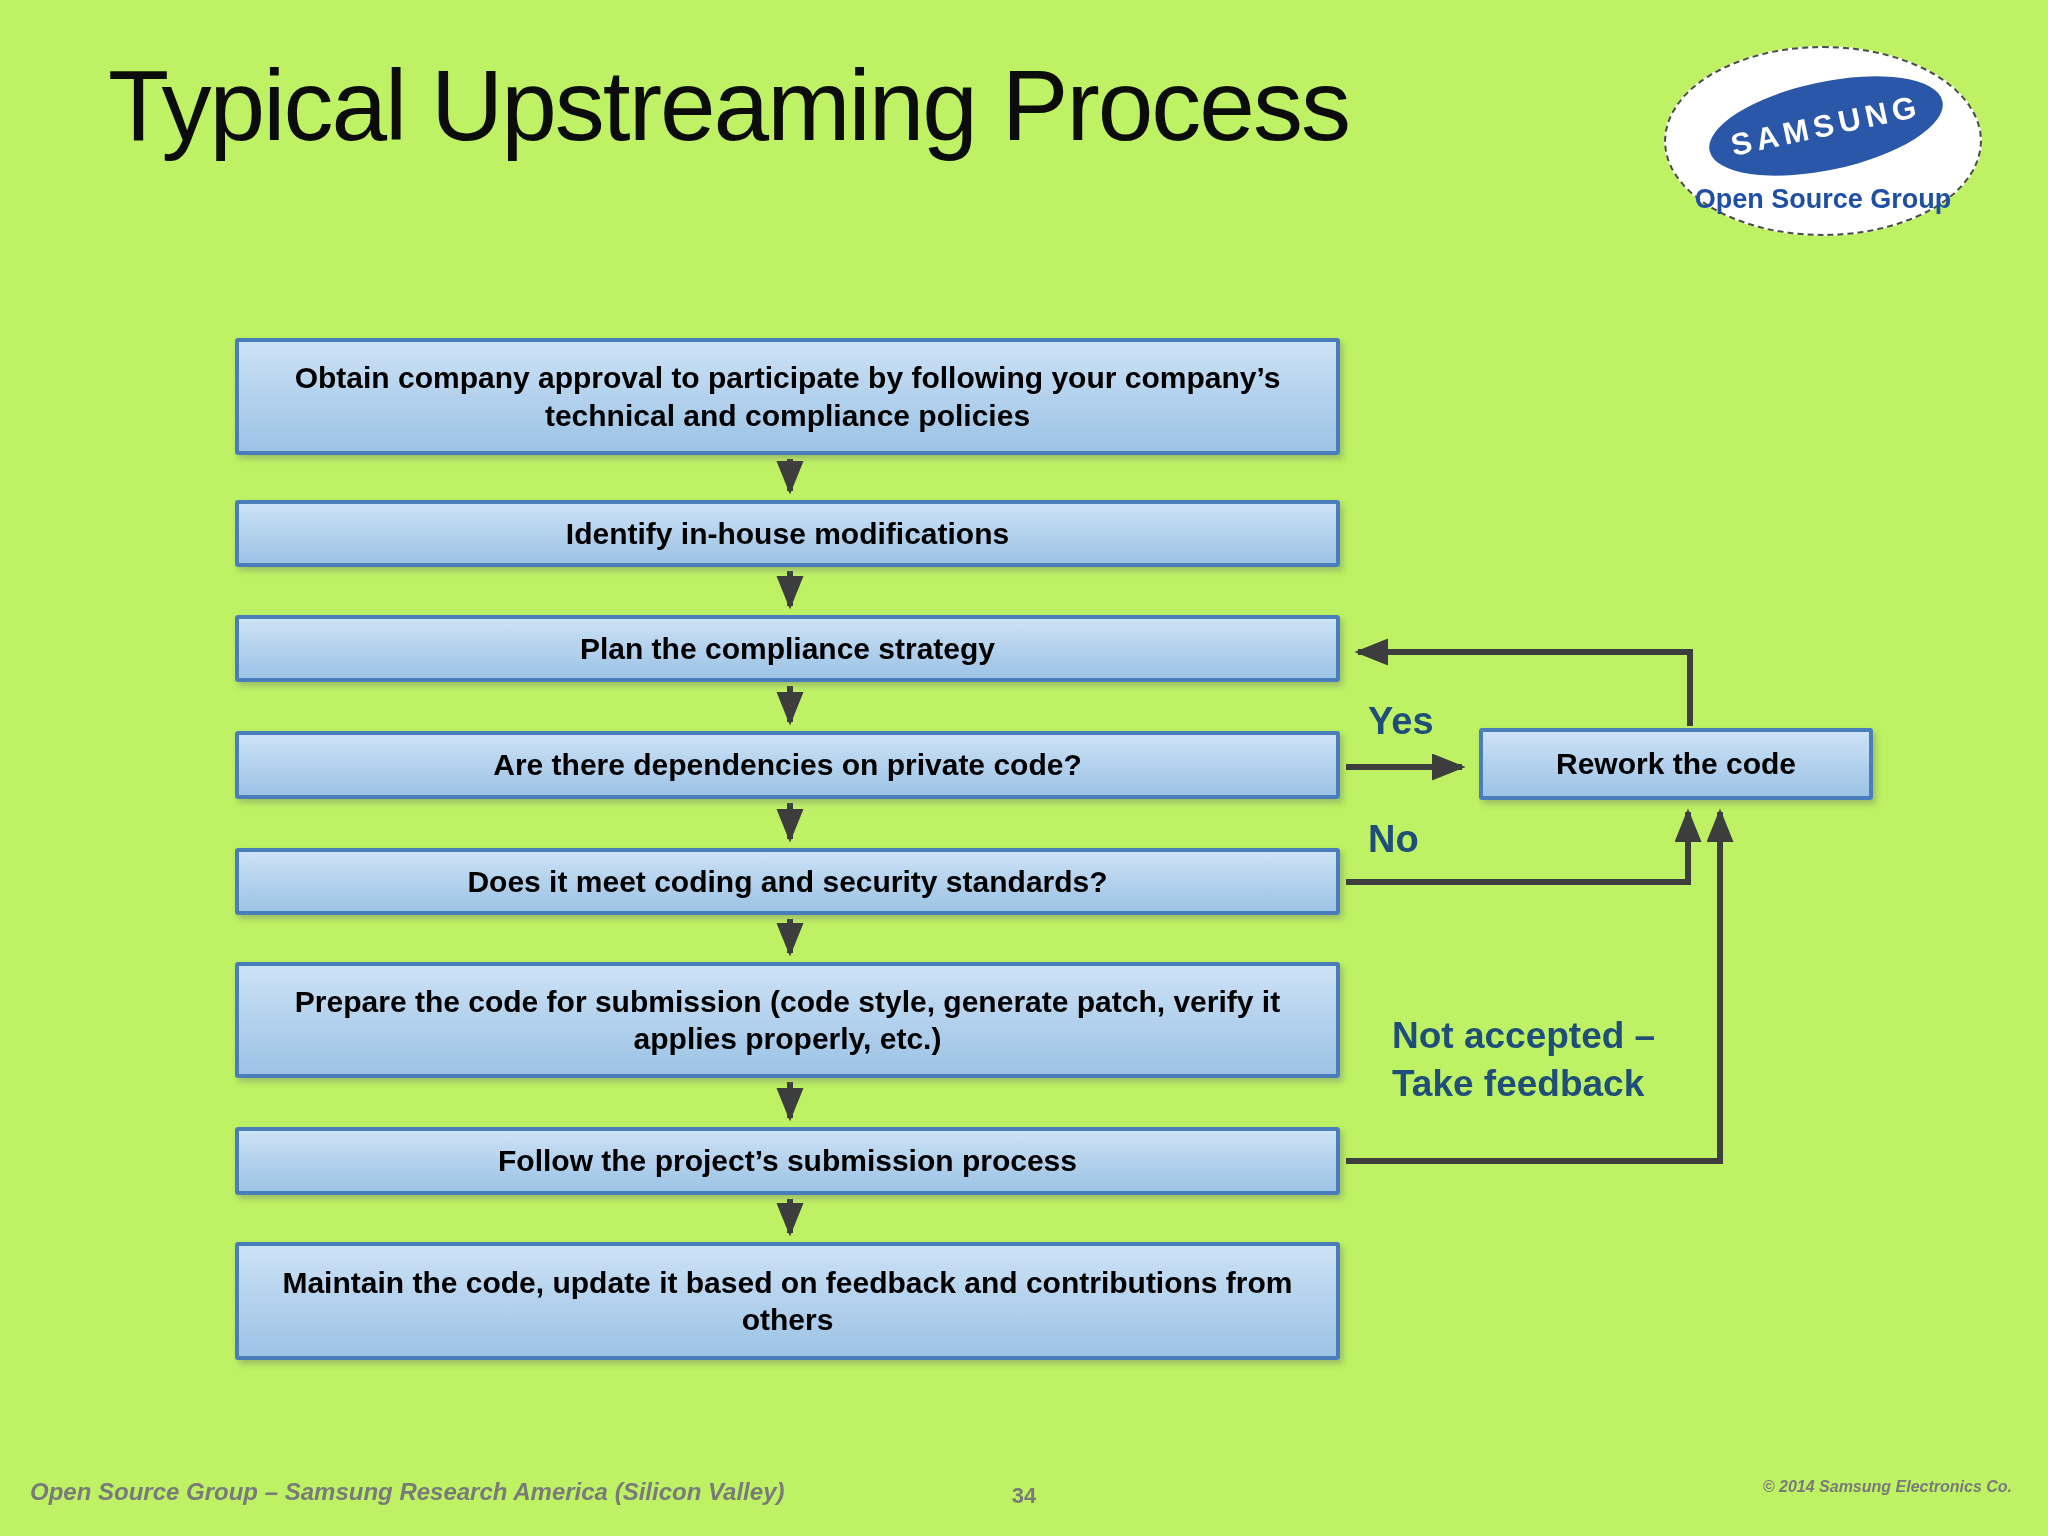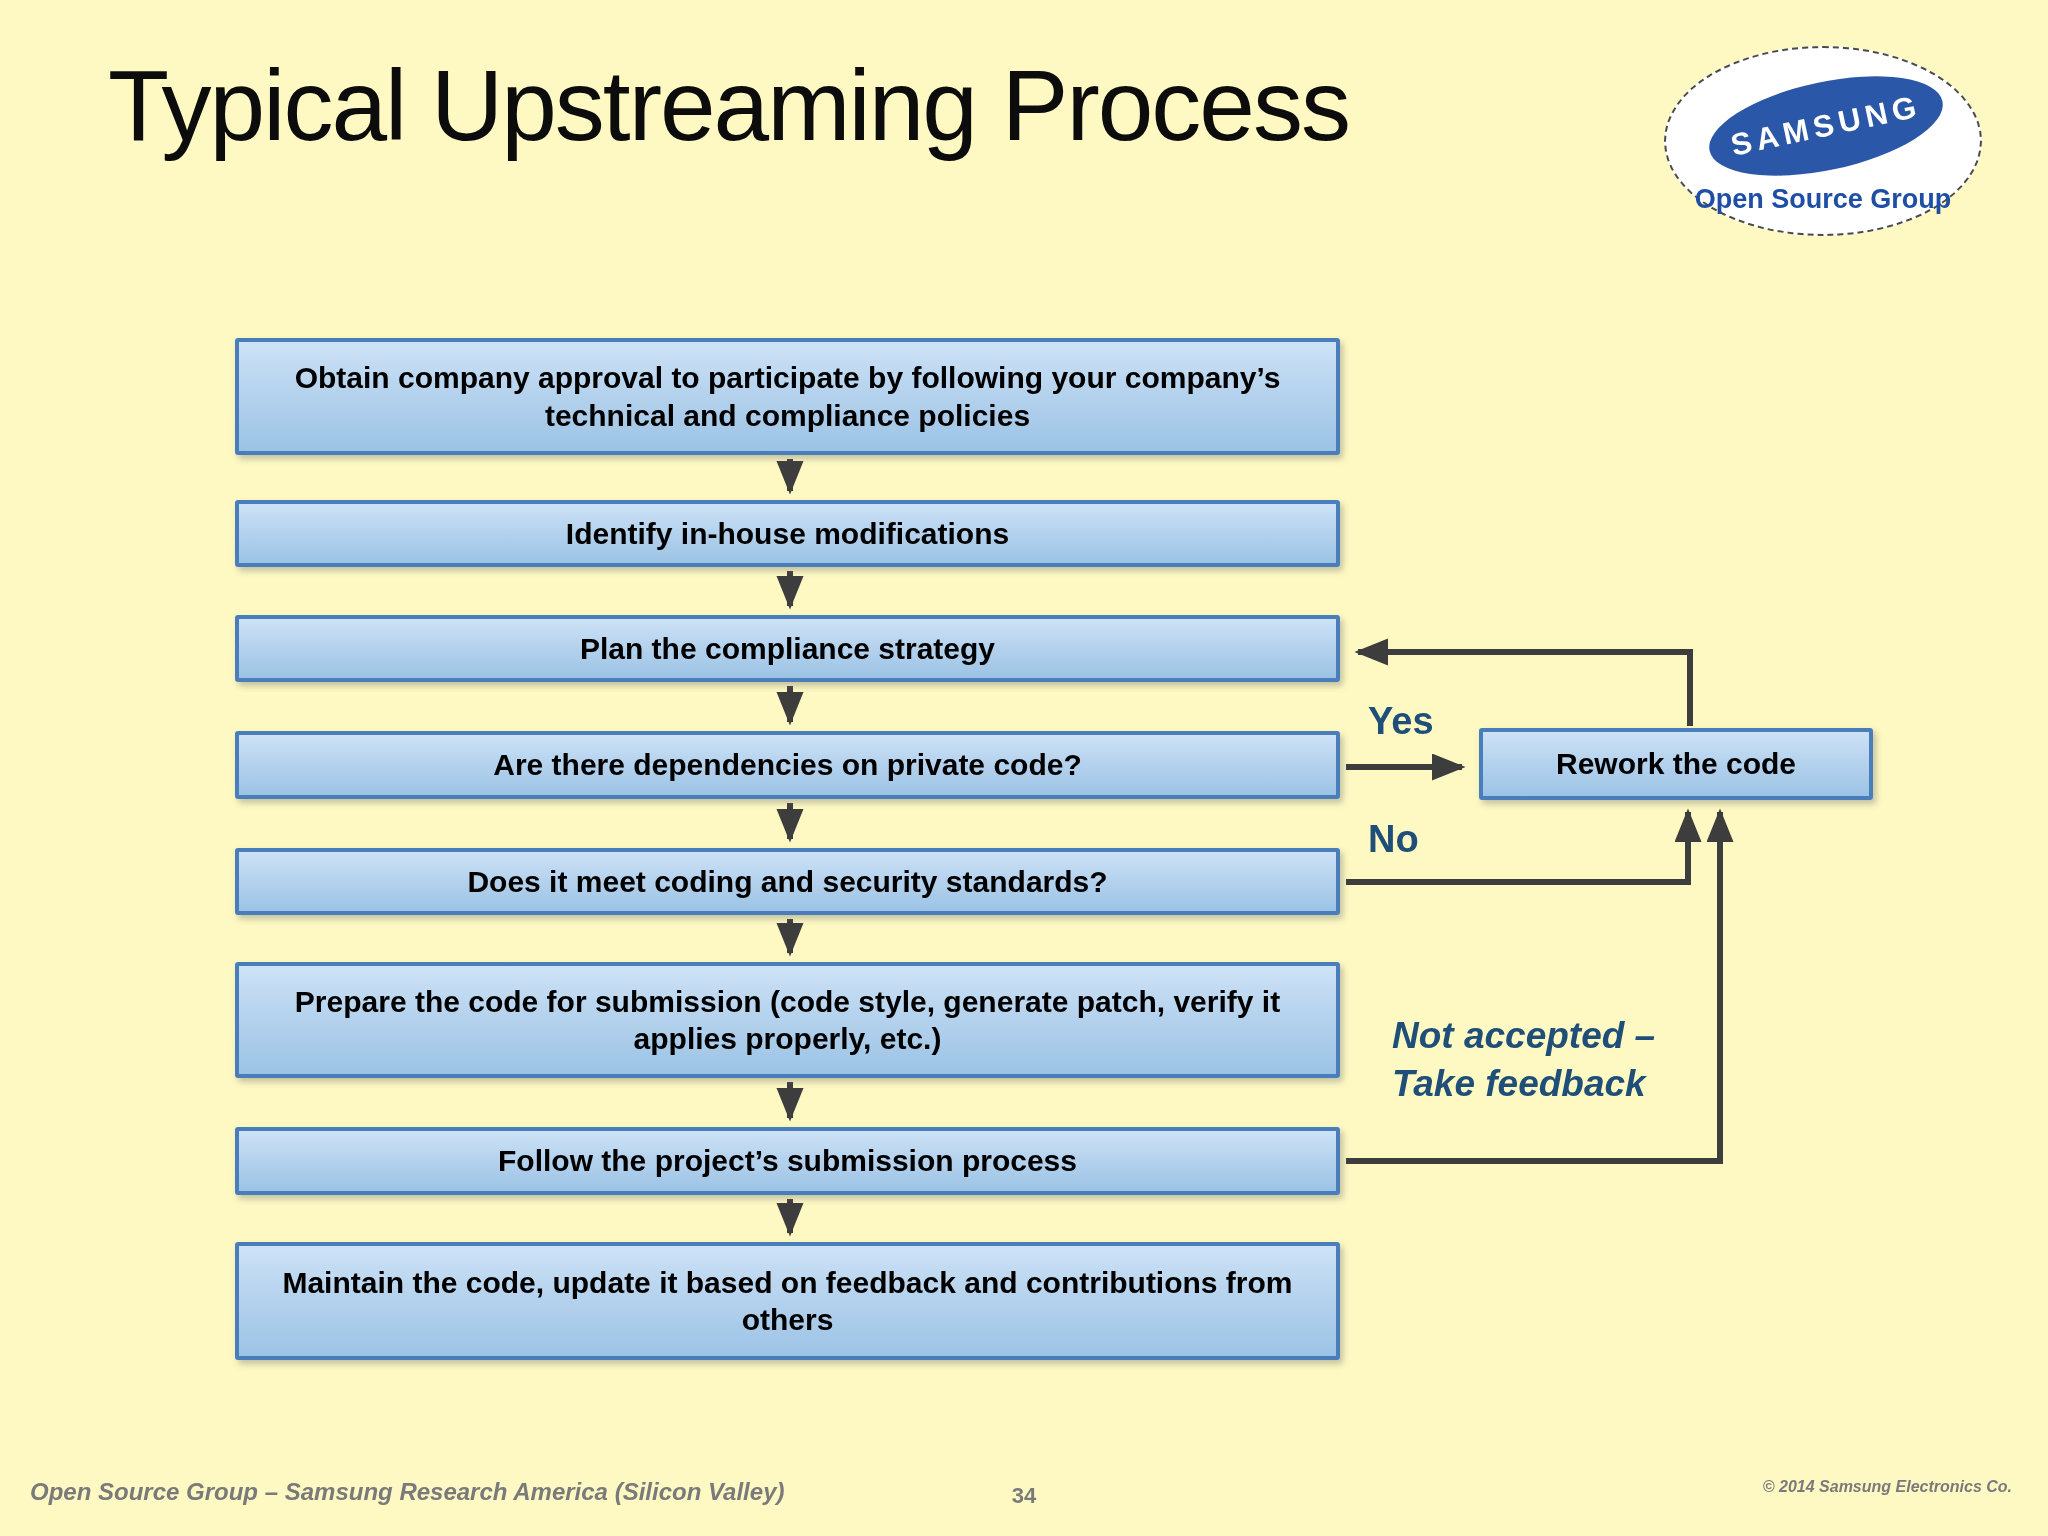--- a/index.html
+++ b/index.html
@@ -1,19 +1,19 @@
 <!DOCTYPE html>
 <html><head>
 <meta charset="utf-8">
 <style>
   html,body{margin:0;padding:0;background:#e8e8e8;}
   .slide{
     position:relative;
     width:2048px;height:1536px;
-    background:#fef9c3;
+    background:#bef264;
     overflow:hidden;
     font-family:"Liberation Sans", sans-serif;
   }
   
   .title{
     position:absolute;left:108px;top:48px;
     font-size:100px;font-weight:400;letter-spacing:-2px;
     color:#0c0c0c;white-space:nowrap;
   }
   
@@ -55,21 +55,21 @@
   .b7{top:1127px;height:68px;}
   .b8{top:1242px;height:118px;}
   .rework{left:1479px;top:728px;width:394px;height:72px;padding:0 10px;}
   
   .edge-label{
     position:absolute;color:#1f4e79;font-weight:bold;white-space:nowrap;
   }
   .yes{left:1368px;top:700px;font-size:38px;}
   .no{left:1368px;top:818px;font-size:38px;}
   .na{left:1392px;top:1012px;font-size:37px;line-height:1.3;}
-  .na span{display:block;font-style:italic;}
+  .na span{display:block;}
   
   svg.wires{position:absolute;left:0;top:0;pointer-events:none;}
   
   .footer-left{
     position:absolute;left:30px;top:1478px;
     font-size:24px;font-weight:bold;font-style:italic;color:#7a7a7a;white-space:nowrap;
   }
   .footer-page{
     position:absolute;left:0;right:0;top:1483px;text-align:center;
     font-size:22px;font-weight:bold;color:#7a7a7a;

